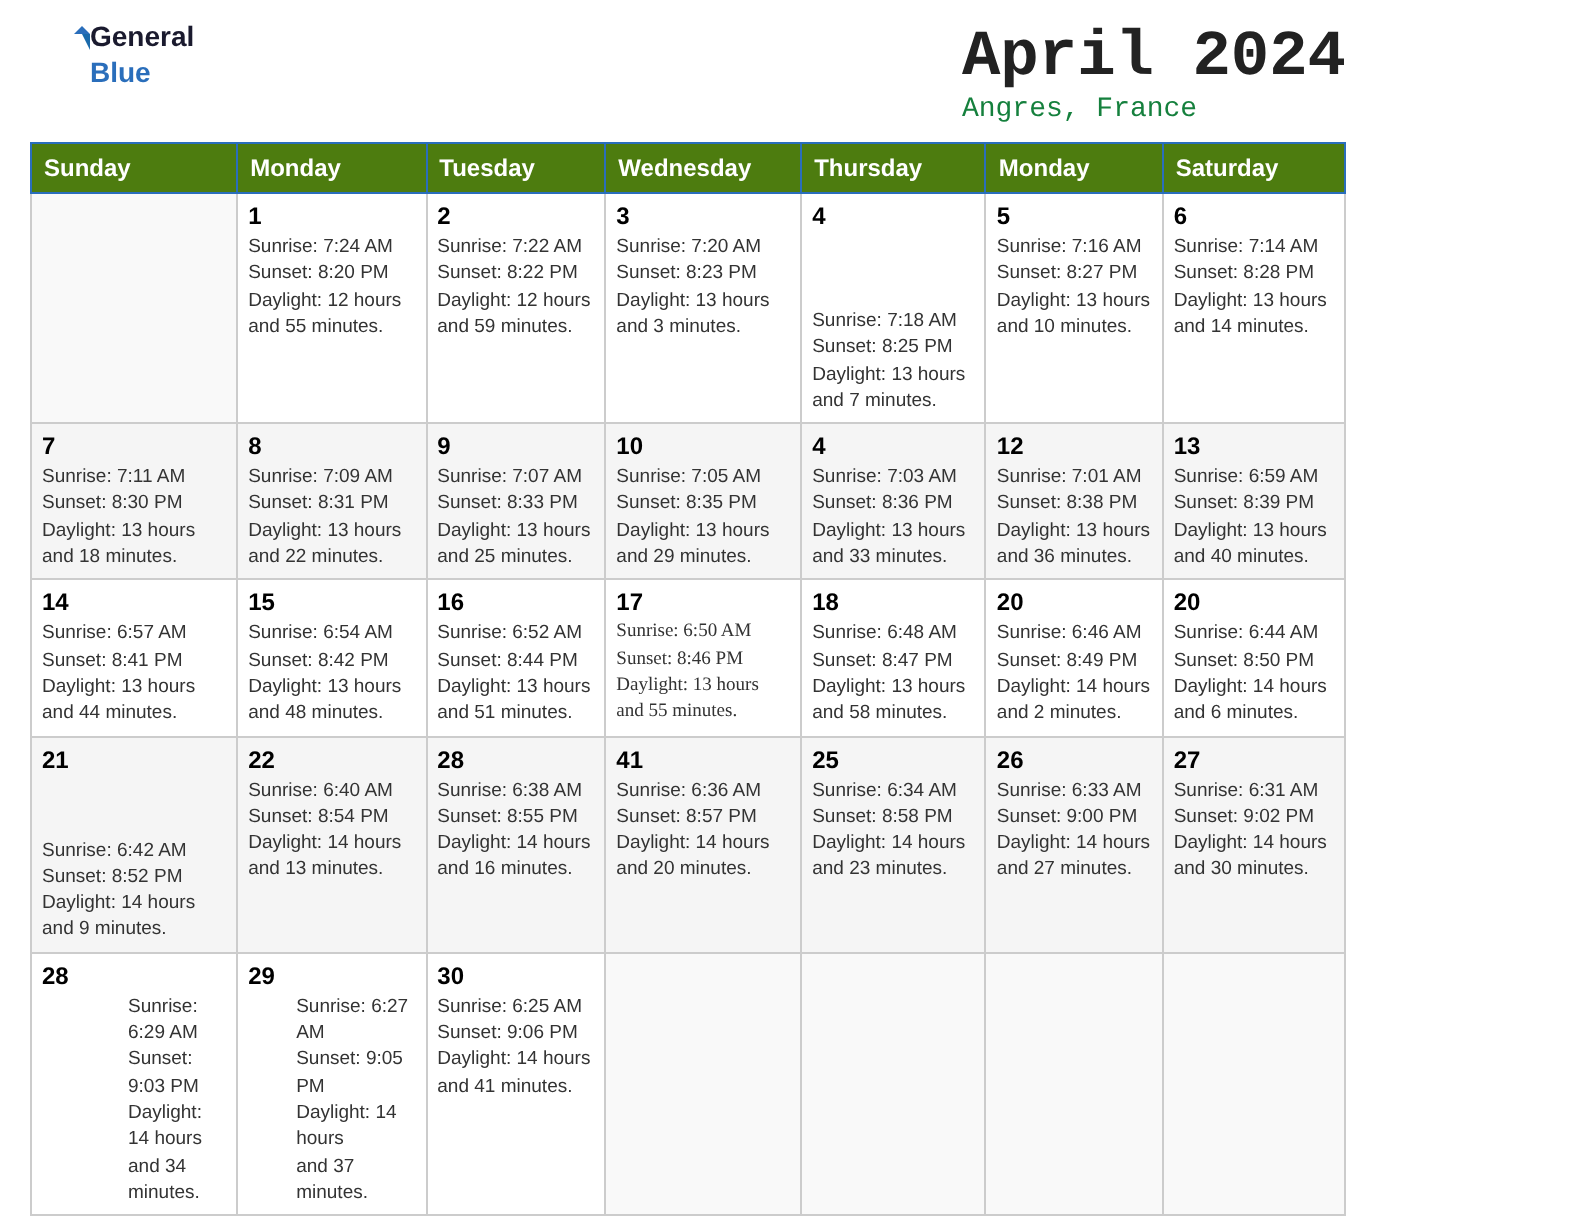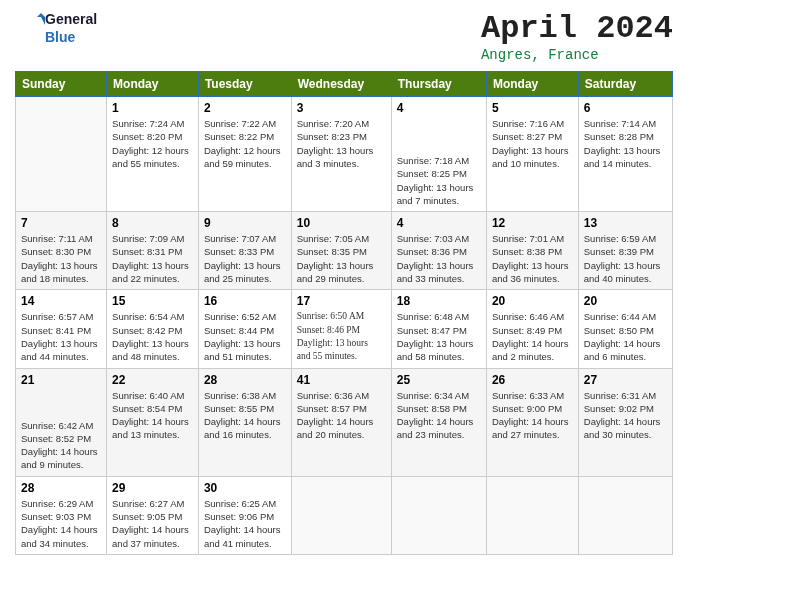--- a/index.html
+++ b/index.html
@@ -314,28 +314,28 @@
             <span class="day-num">27</span>
             <div class="day-info" style="white-space: pre-line;">Sunrise: 6:31 AM
 Sunset: 9:02 PM
 Daylight: 14 hours
 and 30 minutes.</div>
           </td>
         </tr>
         <tr>
           <td>
             <span class="day-num">28</span>
-            <div class="day-info" style="white-space: pre-line;">Sunrise: 6:29 AM
+            <div class="day-info" style="white-space: pre-line; margin-left: 43px;">Sunrise: 6:29 AM
 Sunset: 9:03 PM
 Daylight: 14 hours
 and 34 minutes.</div>
           </td>
           <td>
             <span class="day-num">29</span>
-            <div class="day-info" style="white-space: pre-line;">Sunrise: 6:27 AM
+            <div class="day-info" style="white-space: pre-line; margin-left: 24px;">Sunrise: 6:27 AM
 Sunset: 9:05 PM
 Daylight: 14 hours
 and 37 minutes.</div>
           </td>
           <td>
             <span class="day-num">30</span>
             <div class="day-info" style="white-space: pre-line;">Sunrise: 6:25 AM
 Sunset: 9:06 PM
 Daylight: 14 hours
 and 41 minutes.</div>

